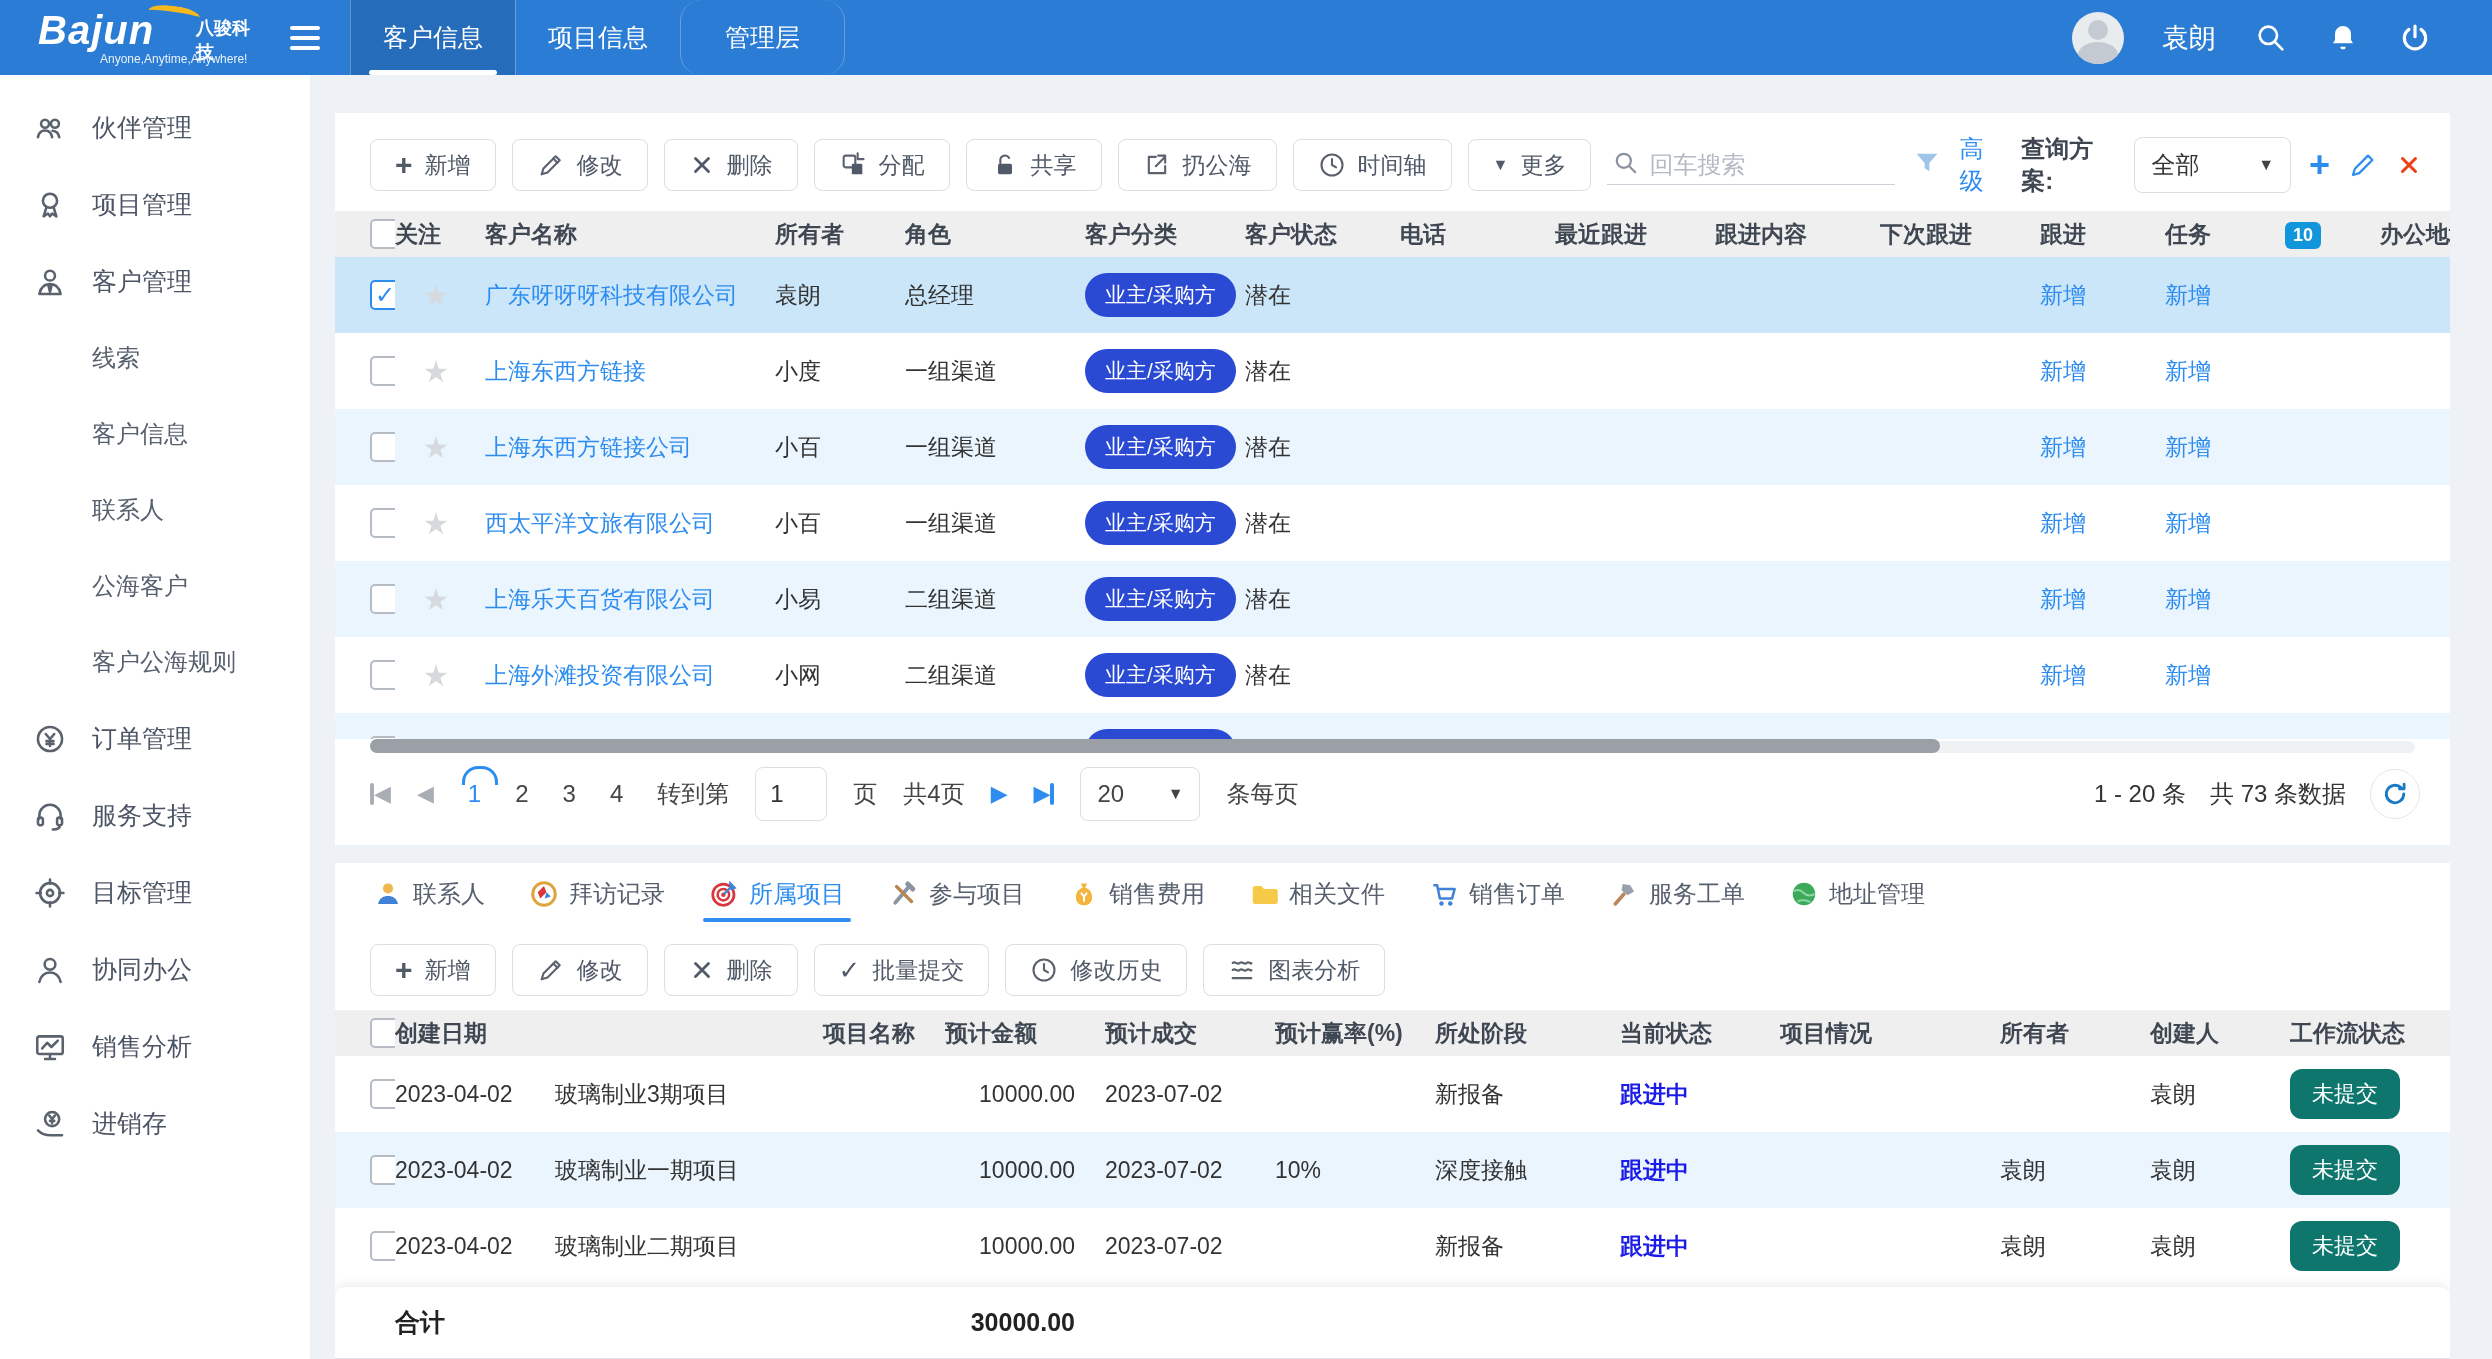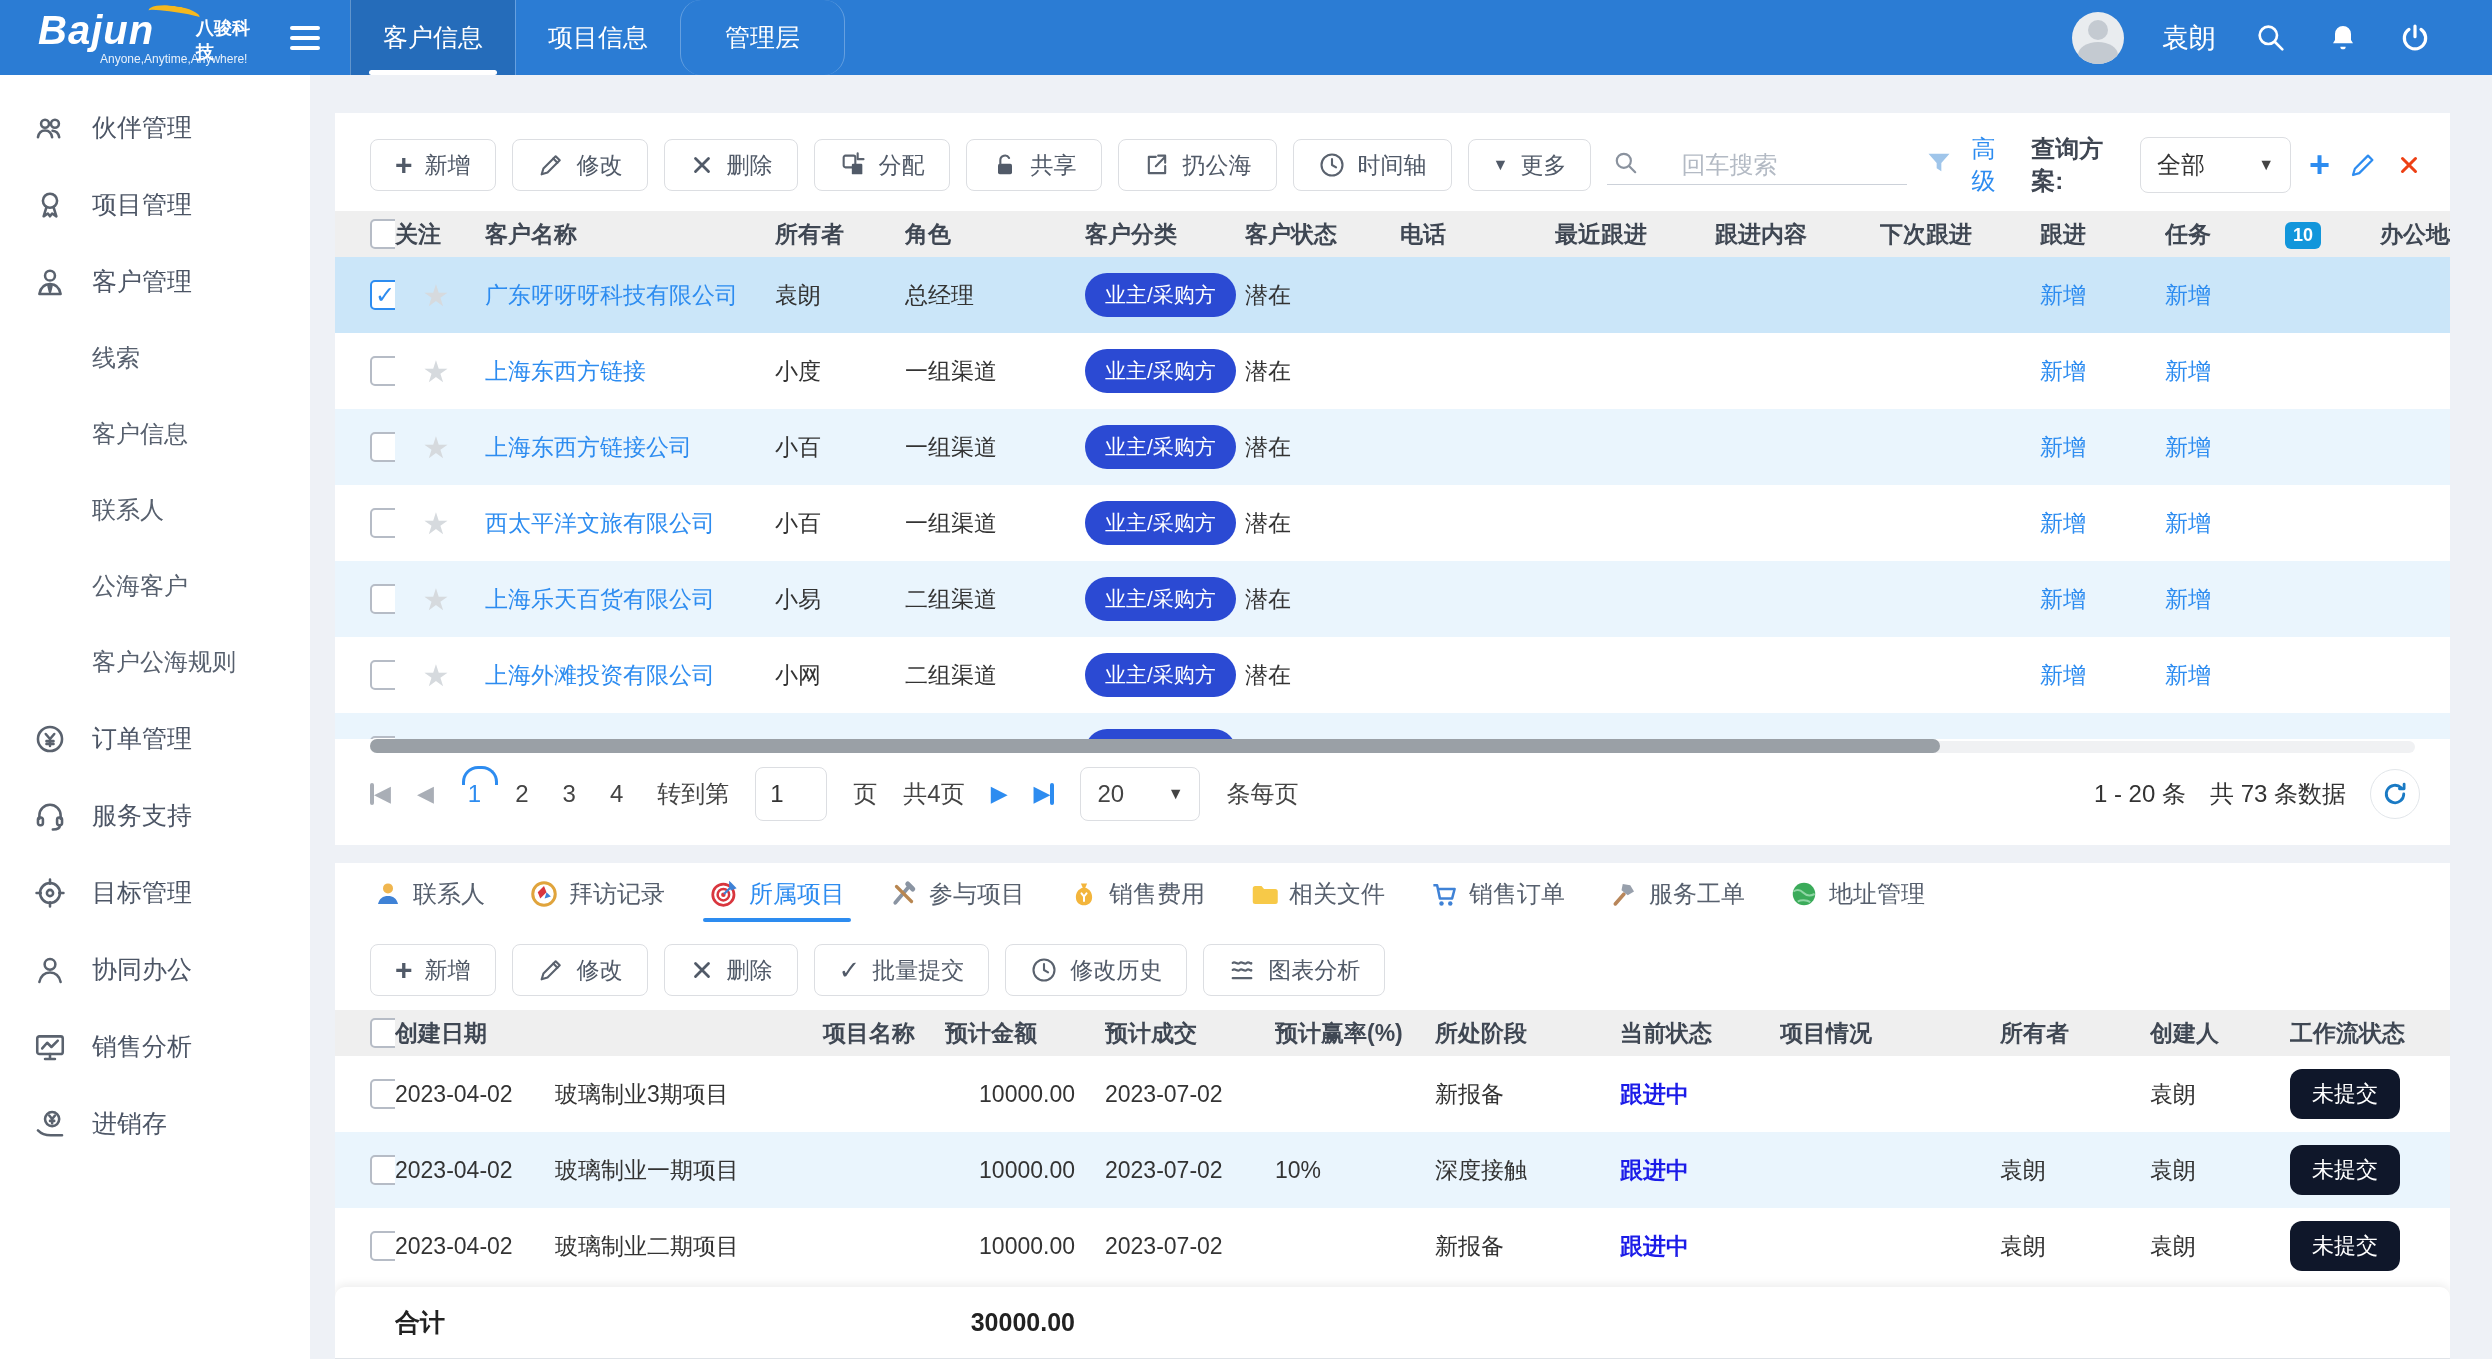--- a/index.html
+++ b/index.html
@@ -54,21 +54,21 @@
   .toolbar { display:flex; align-items:center; padding:20px 28px 14px 35px; gap:16px; }
   .tbtn { height:52px; display:flex; align-items:center; gap:12px; padding:0 24px;
     border:1px solid #dcdee2; border-radius:8px; background:#fff; color:#515a68;
     font-size:23px; cursor:pointer; white-space:nowrap; }
   .tbtn .bicon { display:flex; align-items:center; justify-content:center; font-weight:bold; }
   .glyph-plus { font-size:30px; font-weight:bold; line-height:1; }
   .glyph-caret { font-size:16px; }
   .toolbar-right { margin-left:auto; display:flex; align-items:center; gap:18px; }
   .search-wrap { display:flex; align-items:center; gap:10px; border-bottom:1px solid #ccd1d9;
     padding:4px 6px; width:300px; }
-  .search-input { border:none; outline:none; font-size:24px; color:#333; width:240px;margin-left:32px; }
+  .search-input { border:none; outline:none; font-size:24px; color:#333; width:240px; }
   .search-input::placeholder { color:#b3bac4; }
   .advanced { color:#2d8cf0; font-size:24px; cursor:pointer; }
   .query-label { font-size:24px; color:#3f4652; font-weight:bold; }
   .query-select { width:168px; height:56px; border:1px solid #dcdee2; border-radius:8px;
     display:flex; align-items:center; justify-content:space-between; padding:0 16px;
     font-size:24px; color:#333; cursor:pointer; }
   .query-select .glyph-caret { color:#444; }
   .qicon { font-size:36px; font-weight:bold; cursor:pointer; display:flex; align-items:center; }
   .qicon.blue { color:#2d8cf0; } .qicon.red { color:#ed4014; }
 
@@ -120,21 +120,21 @@
   .dtab.active { color:#2d8cf0; }
   .dtab.active::after { content:""; position:absolute; left:-6px; right:-6px; bottom:0;
     height:4px; background:#2d8cf0; border-radius:2px; }
 
   
   .tfoot { position:absolute; left:0; bottom:0; width:2115px; height:72px; background:#fff;
     display:flex; align-items:center; font-size:25px; font-weight:bold; color:#222;
     box-shadow:0 -3px 8px rgba(0,0,0,.07); border-bottom:1px solid #dfe3e8;
     border-radius:10px 10px 0 0; }
   .followup { color:#1b1be8; font-weight:bold; cursor:pointer; }
-  .wf-badge { display:inline-block; background:#0f172a; color:#fff; font-size:22px;
+  .wf-badge { display:inline-block; background:#0f766e; color:#fff; font-size:22px;
     padding:10px 22px; border-radius:12px; }
   .num-cell { text-align:right; padding-right:30px; }
 </style>
 </head>
 <body>
 
 <header class="topbar">
   <div class="logo">
     <div class="logo-swoosh"></div>
     <div class="logo-main">Bajun</div>

